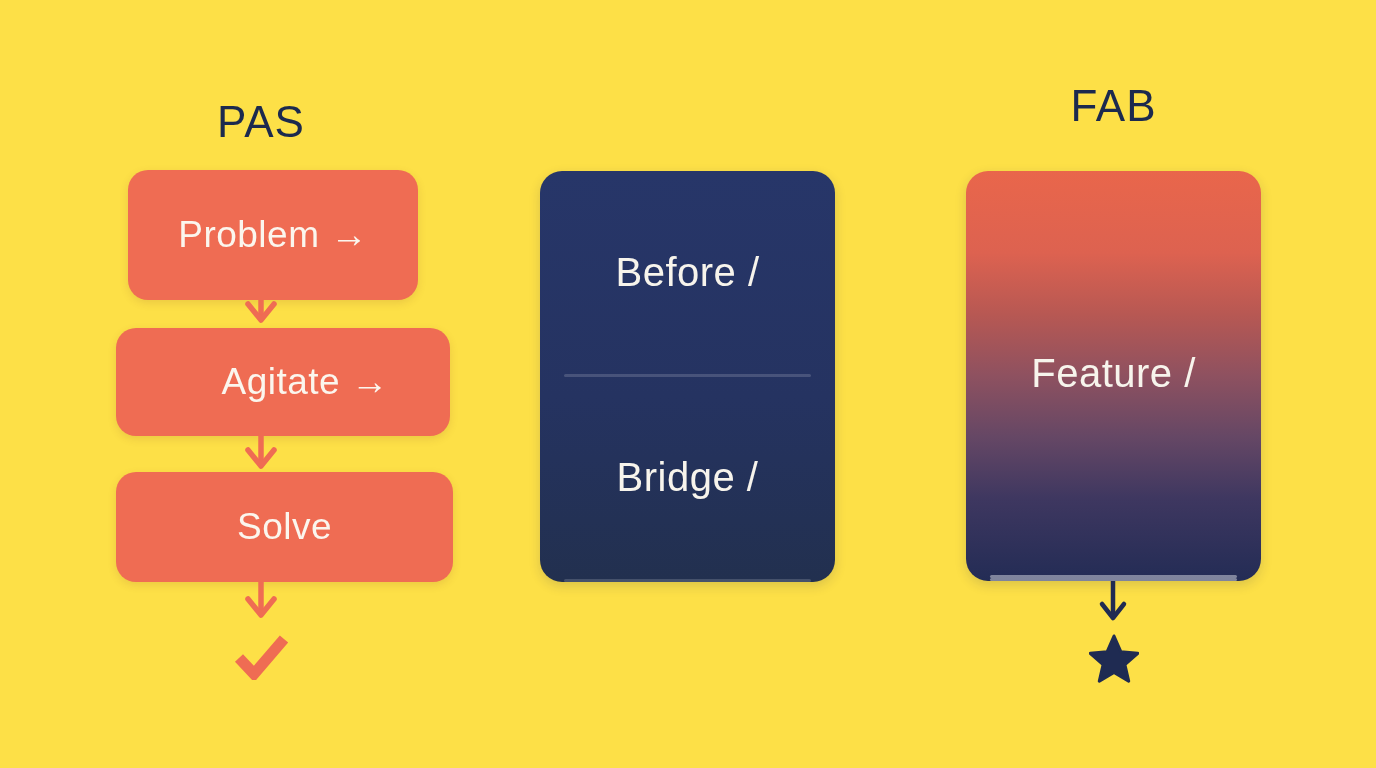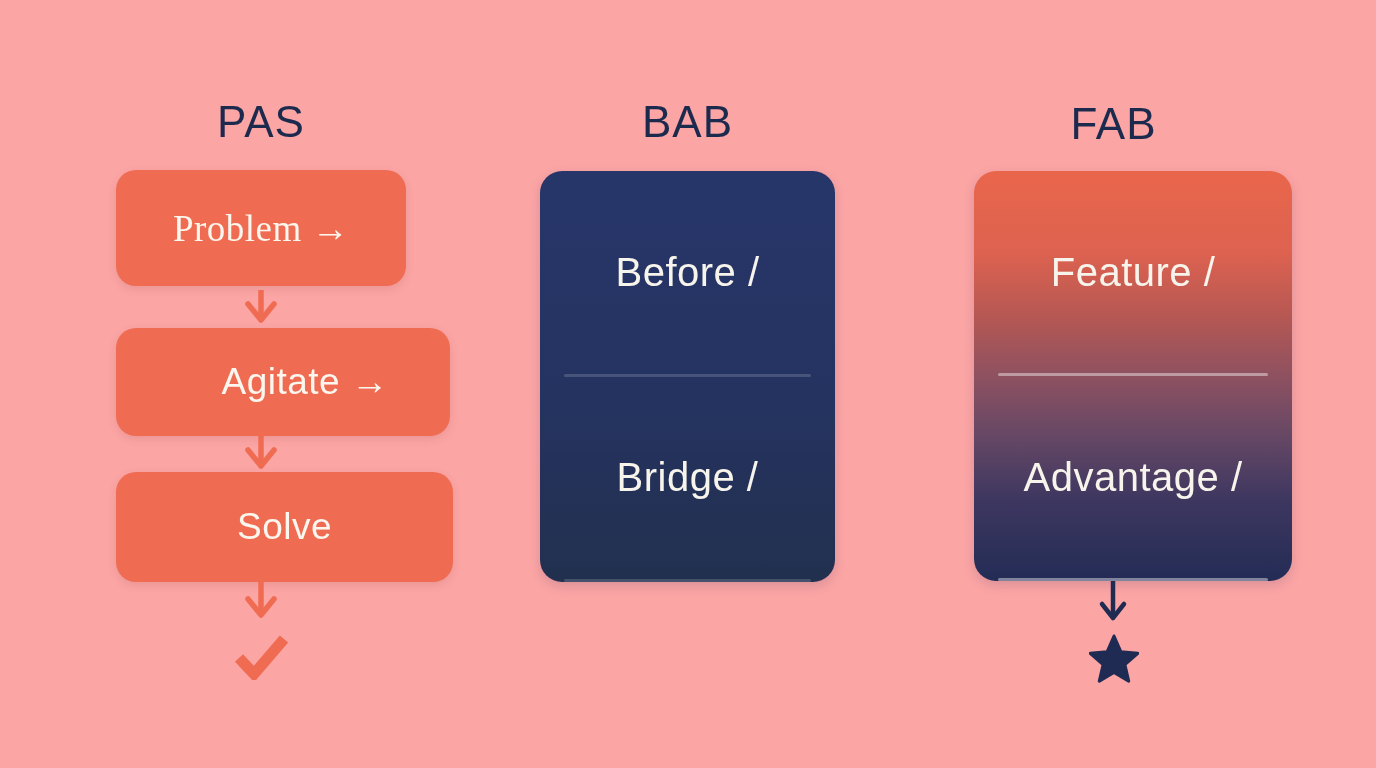--- a/index.html
+++ b/index.html
@@ -1,17 +1,17 @@
 <!DOCTYPE html>
 <html><head>
 <meta charset="utf-8">
 <style>
   html,body{margin:0;padding:0;background:#F5F0E1;}
   .canvas{
-    position:relative;width:1376px;height:768px;background:#fca5a5;
+    position:relative;width:1376px;height:768px;background:#fde047;
     font-family:"Liberation Sans",sans-serif;overflow:hidden;
   }
   .col-title{
     position:absolute;height:52px;line-height:52px;text-align:center;
     font-size:44px;font-weight:500;letter-spacing:1px;color:#1C2A4E;
   }
   .flow-box{
     position:absolute;background:#EF6C53;border-radius:20px;
     display:flex;align-items:center;justify-content:center;
     box-shadow:0 3px 9px rgba(120,60,40,0.14);
@@ -38,21 +38,21 @@
   .icon-abs{position:absolute;}
   svg{display:block;}
 </style>
 </head>
 <body>
 
 <div class="canvas">
 
   <div class="col-title" style="left:116px;top:96px;width:290px;">PAS</div>
 
-  <div class="flow-box" style="left:116px;top:170px;width:290px;height:116px;font-family:Liberation Serif, serif;">
+  <div class="flow-box" style="left:128px;top:170px;width:290px;height:130px;">
     <span>Problem →</span>
   </div>
 
   <div class="icon-abs" style="left:243px;top:290px;">
     <svg width="36" height="34" viewBox="0 0 36 34">
       <line x1="18" y1="0" x2="18" y2="26" stroke="#EF6C53" stroke-width="5.5"></line>
       <polyline points="5,14 18,30 31,14" fill="none" stroke="#EF6C53" stroke-width="5.5" stroke-linecap="round" stroke-linejoin="round"></polyline>
     </svg>
   </div>
 
@@ -77,43 +77,39 @@
       <polyline points="5,17 18,33 31,17" fill="none" stroke="#EF6C53" stroke-width="5.5" stroke-linecap="round" stroke-linejoin="round"></polyline>
     </svg>
   </div>
 
   <div class="icon-abs" style="left:232px;top:632px;">
     <svg width="58" height="48" viewBox="0 0 58 48">
       <polyline points="7,26 22,42 52,7" fill="none" stroke="#EF6C53" stroke-width="11" stroke-linecap="butt" stroke-linejoin="miter"></polyline>
     </svg>
   </div>
 
-  <div class="col-title" style="left:540px;top:96px;width:295px;">BAB</div>
 
   <div class="fw-card card-bab" style="left:540px;top:171px;width:295px;height:411px;">
     <div class="card-row">
       <span>Before /</span>
     </div>
     <div class="divider"></div>
     <div class="card-row">
       <span>Bridge /</span>
     </div>
     <div class="divider"></div>
   </div>
 
-  <div class="col-title" style="left:966px;top:98px;width:295px;">FAB</div>
+  <div class="col-title" style="left:966px;top:80px;width:295px;">FAB</div>
 
-  <div class="fw-card card-fab" style="left:966px;top:171px;width:318px;height:410px;margin-left:8px;">
+  <div class="fw-card card-fab" style="left:966px;top:171px;width:295px;height:410px;">
     <div class="card-row">
       <span>Feature /</span>
     </div>
     <div class="divider"></div>
-    <div class="card-row">
-      <span>Advantage /</span>
-    </div>
     <div class="divider"></div>
   </div>
 
   <div class="icon-abs" style="left:1097px;top:581px;">
     <svg width="32" height="42" viewBox="0 0 32 42">
       <line x1="16" y1="0" x2="16" y2="33" stroke="#202B52" stroke-width="4.5"></line>
       <polyline points="5,23 16,37 27,23" fill="none" stroke="#202B52" stroke-width="4.5" stroke-linecap="round" stroke-linejoin="round"></polyline>
     </svg>
   </div>
 

